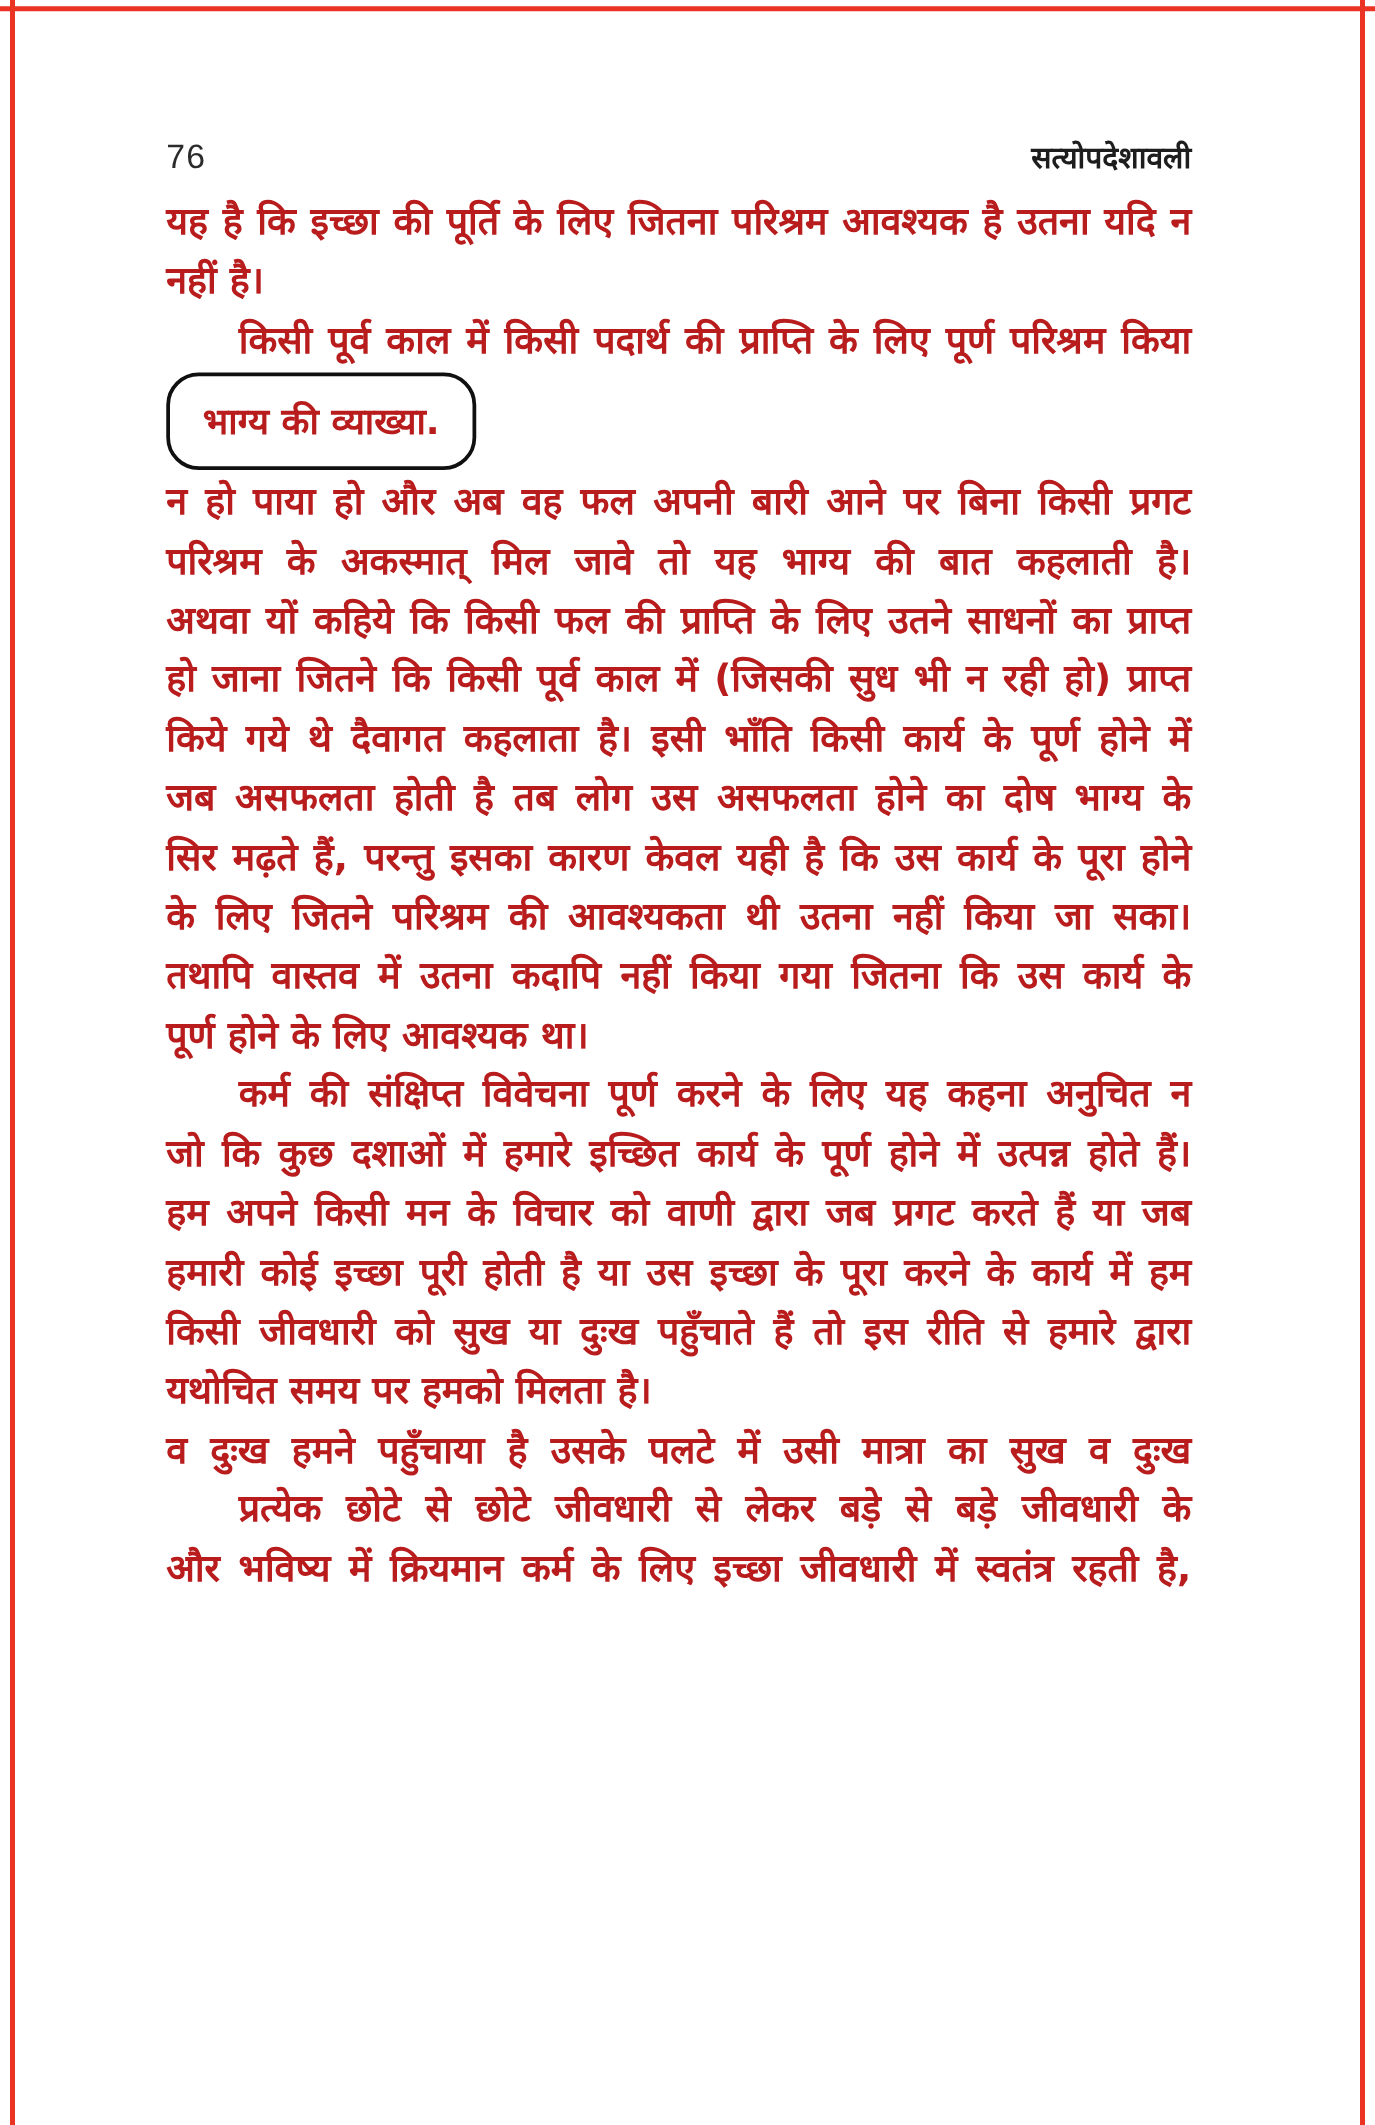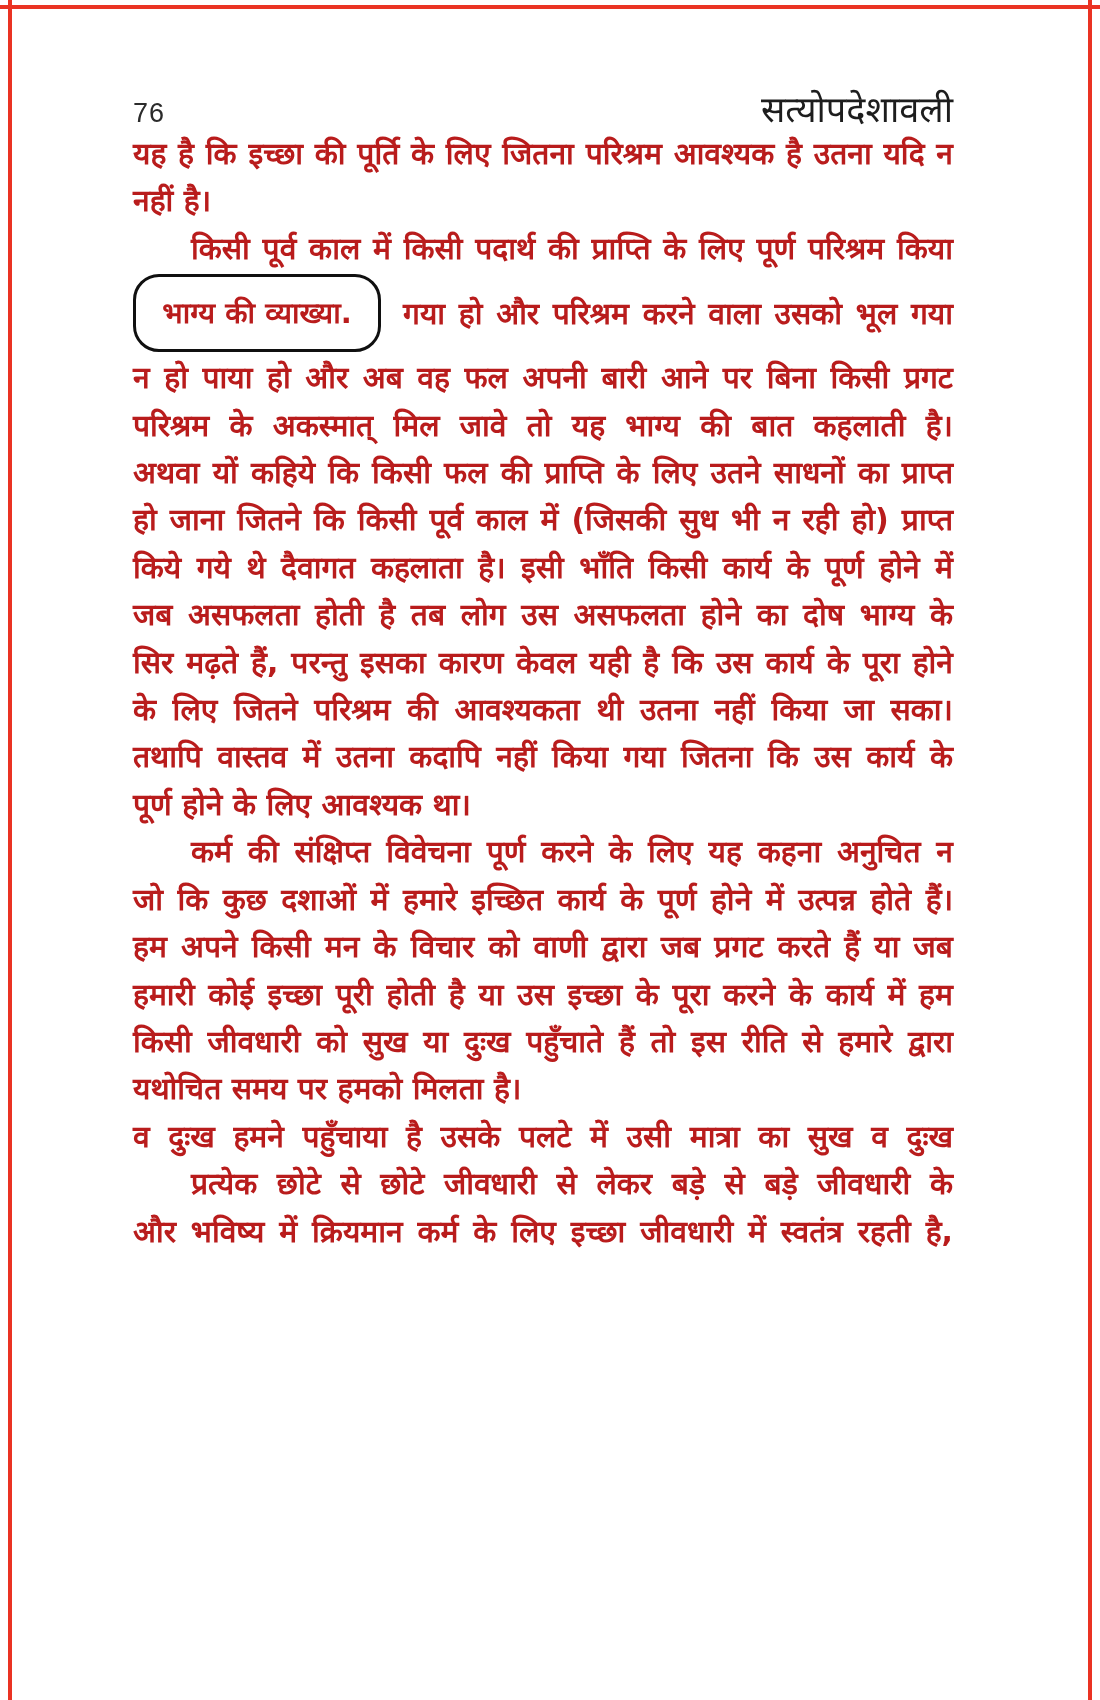--- a/index.html
+++ b/index.html
@@ -22,51 +22,51 @@
     position: absolute;
     left: 133px;
     top: 84px;
     width: 820px;
   }
   .header-row {
     display: flex;
     justify-content: space-between;
     align-items: baseline;
     height: 46px;
+    margin-top: 24px;
   }
   .page-number {
     font-family: "Liberation Sans", sans-serif;
     font-size: 27px;
     font-weight: 400;
     color: #2b2b2b;
     letter-spacing: 1px;
   }
   .book-title {
-    font-size: 36px;
-    font-weight: 400;
+    font-size: 24px;
+    font-weight: 700;
     color: #1d1d1d;
   }
   .body-text {
     margin-top: 0;
     font-size: 30px;
     line-height: 47.4px;
     font-weight: 700;
     color: #b91c1c;
     text-rendering: optimizeLegibility;
   }
   .para { margin: 0; }
   .ln {
     text-align: justify;
     text-align-last: justify;
   }
   .ln.end { text-align-last: left; }
   .ln.indent { text-indent: 58px; }
   .boxrow {
     display: flex;
-    column-gap: 22px;
     align-items: center;
     margin: 2px 0;
   }
   .sidebox {
     box-sizing: border-box;
     flex: 0 0 248px;
     width: 248px;
     height: 78px;
     border: 3px solid #101010;
     border-radius: 26px;
@@ -103,21 +103,20 @@
         <div class="ln end">नहीं है।</div>
       </div>
 
       <div class="para">
         <div class="ln indent">किसी पूर्व काल में किसी पदार्थ की प्राप्ति के लिए पूर्ण परिश्रम किया</div>
         <div class="boxrow">
           <div class="sidebox">
             <span>भाग्य की व्याख्या.</span>
           </div>
           <div class="beside">
-            <div class="ln">गया हो और परिश्रम करने वाला उसको भूल गया</div>
           </div>
         </div>
         <div class="ln">न हो पाया हो और अब वह फल अपनी बारी आने पर बिना किसी प्रगट</div>
         <div class="ln">परिश्रम के अकस्मात् मिल जावे तो यह भाग्य की बात कहलाती है।</div>
         <div class="ln">अथवा यों कहिये कि किसी फल की प्राप्ति के लिए उतने साधनों का प्राप्त</div>
         <div class="ln">हो जाना जितने कि किसी पूर्व काल में (जिसकी सुध भी न रही हो) प्राप्त</div>
         <div class="ln">किये गये थे दैवागत कहलाता है। इसी भाँति किसी कार्य के पूर्ण होने में</div>
         <div class="ln">जब असफलता होती है तब लोग उस असफलता होने का दोष भाग्य के</div>
         <div class="ln">सिर मढ़ते हैं, परन्तु इसका कारण केवल यही है कि उस कार्य के पूरा होने</div>
         <div class="ln">के लिए जितने परिश्रम की आवश्यकता थी उतना नहीं किया जा सका।</div>

